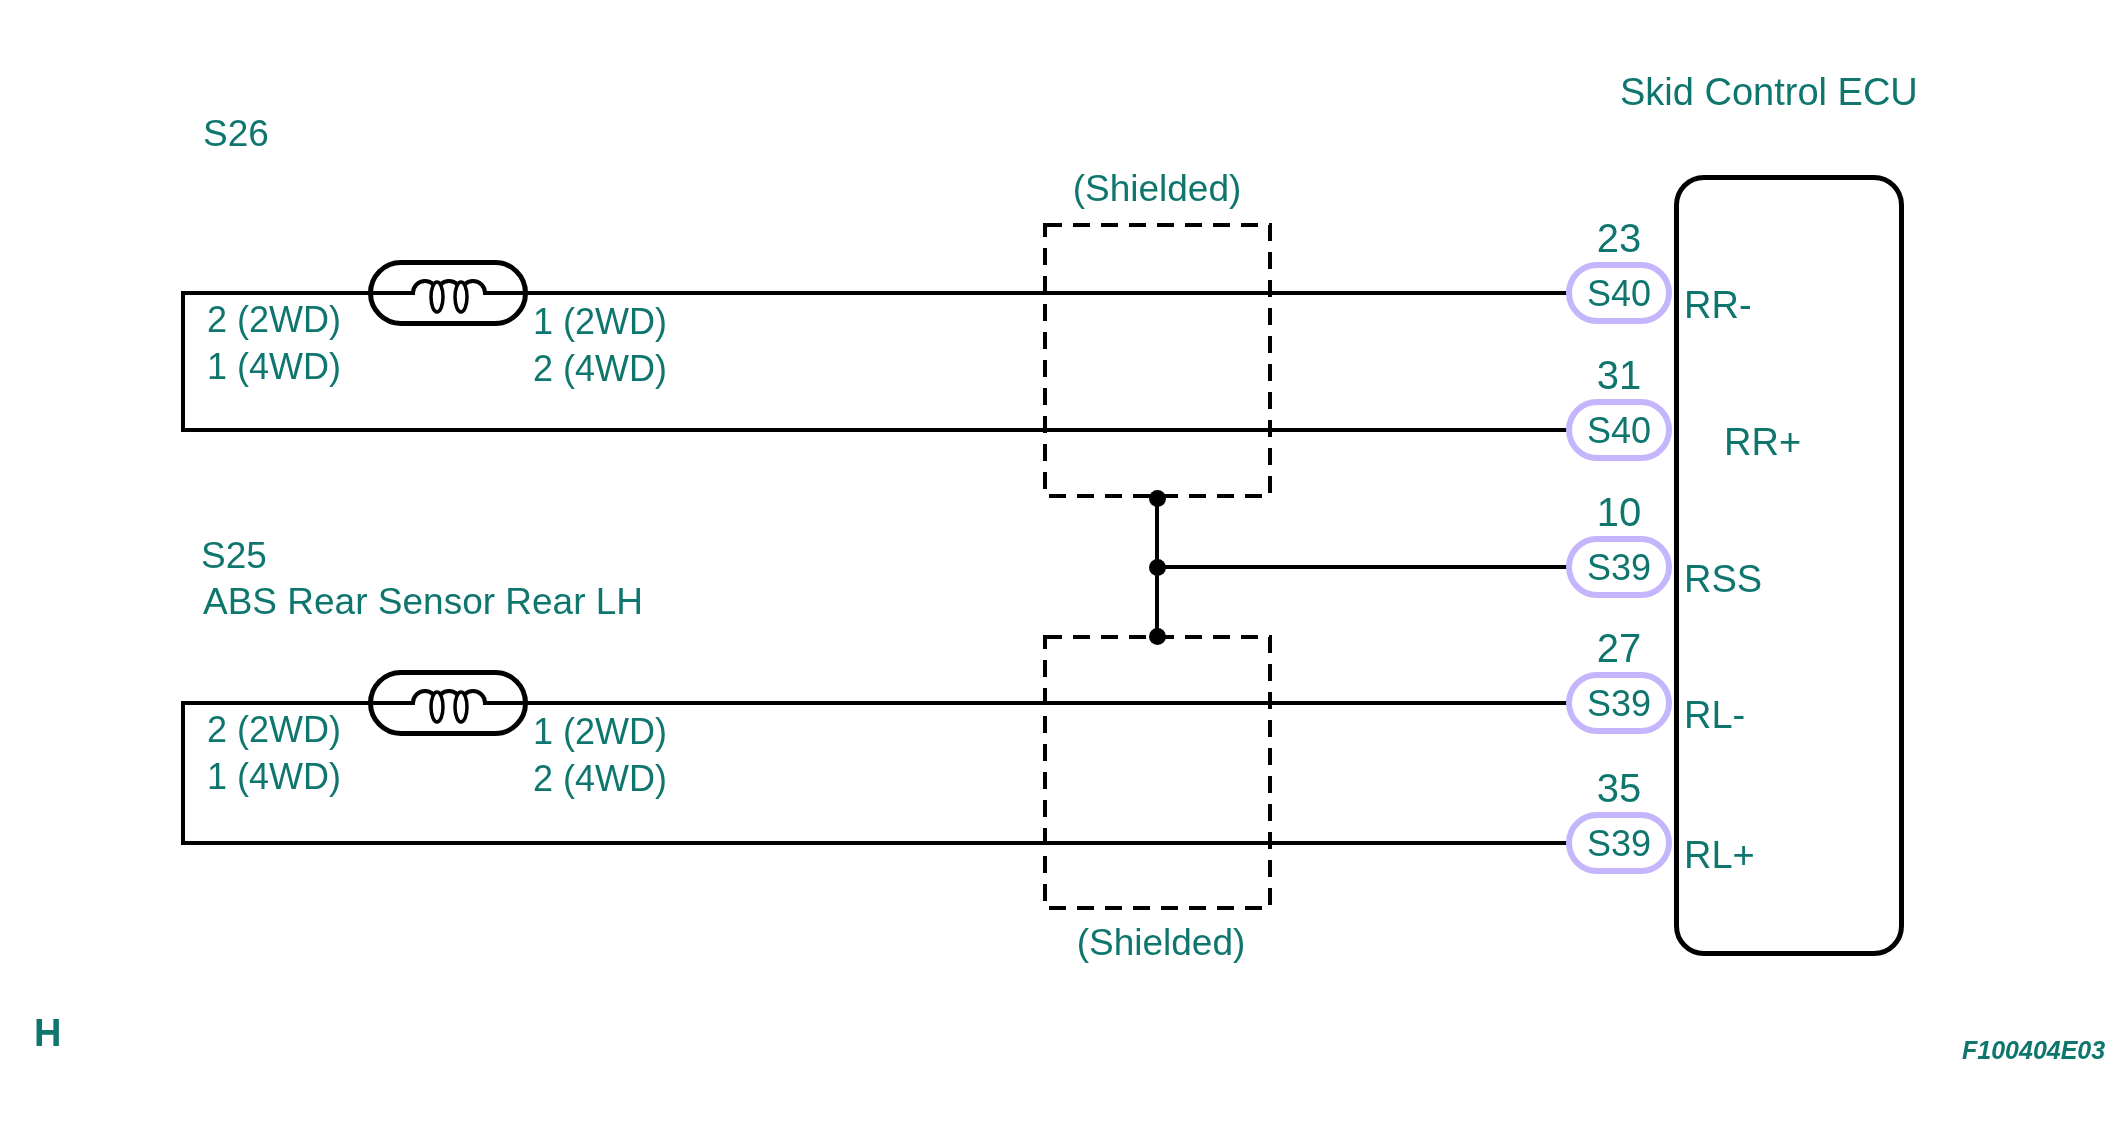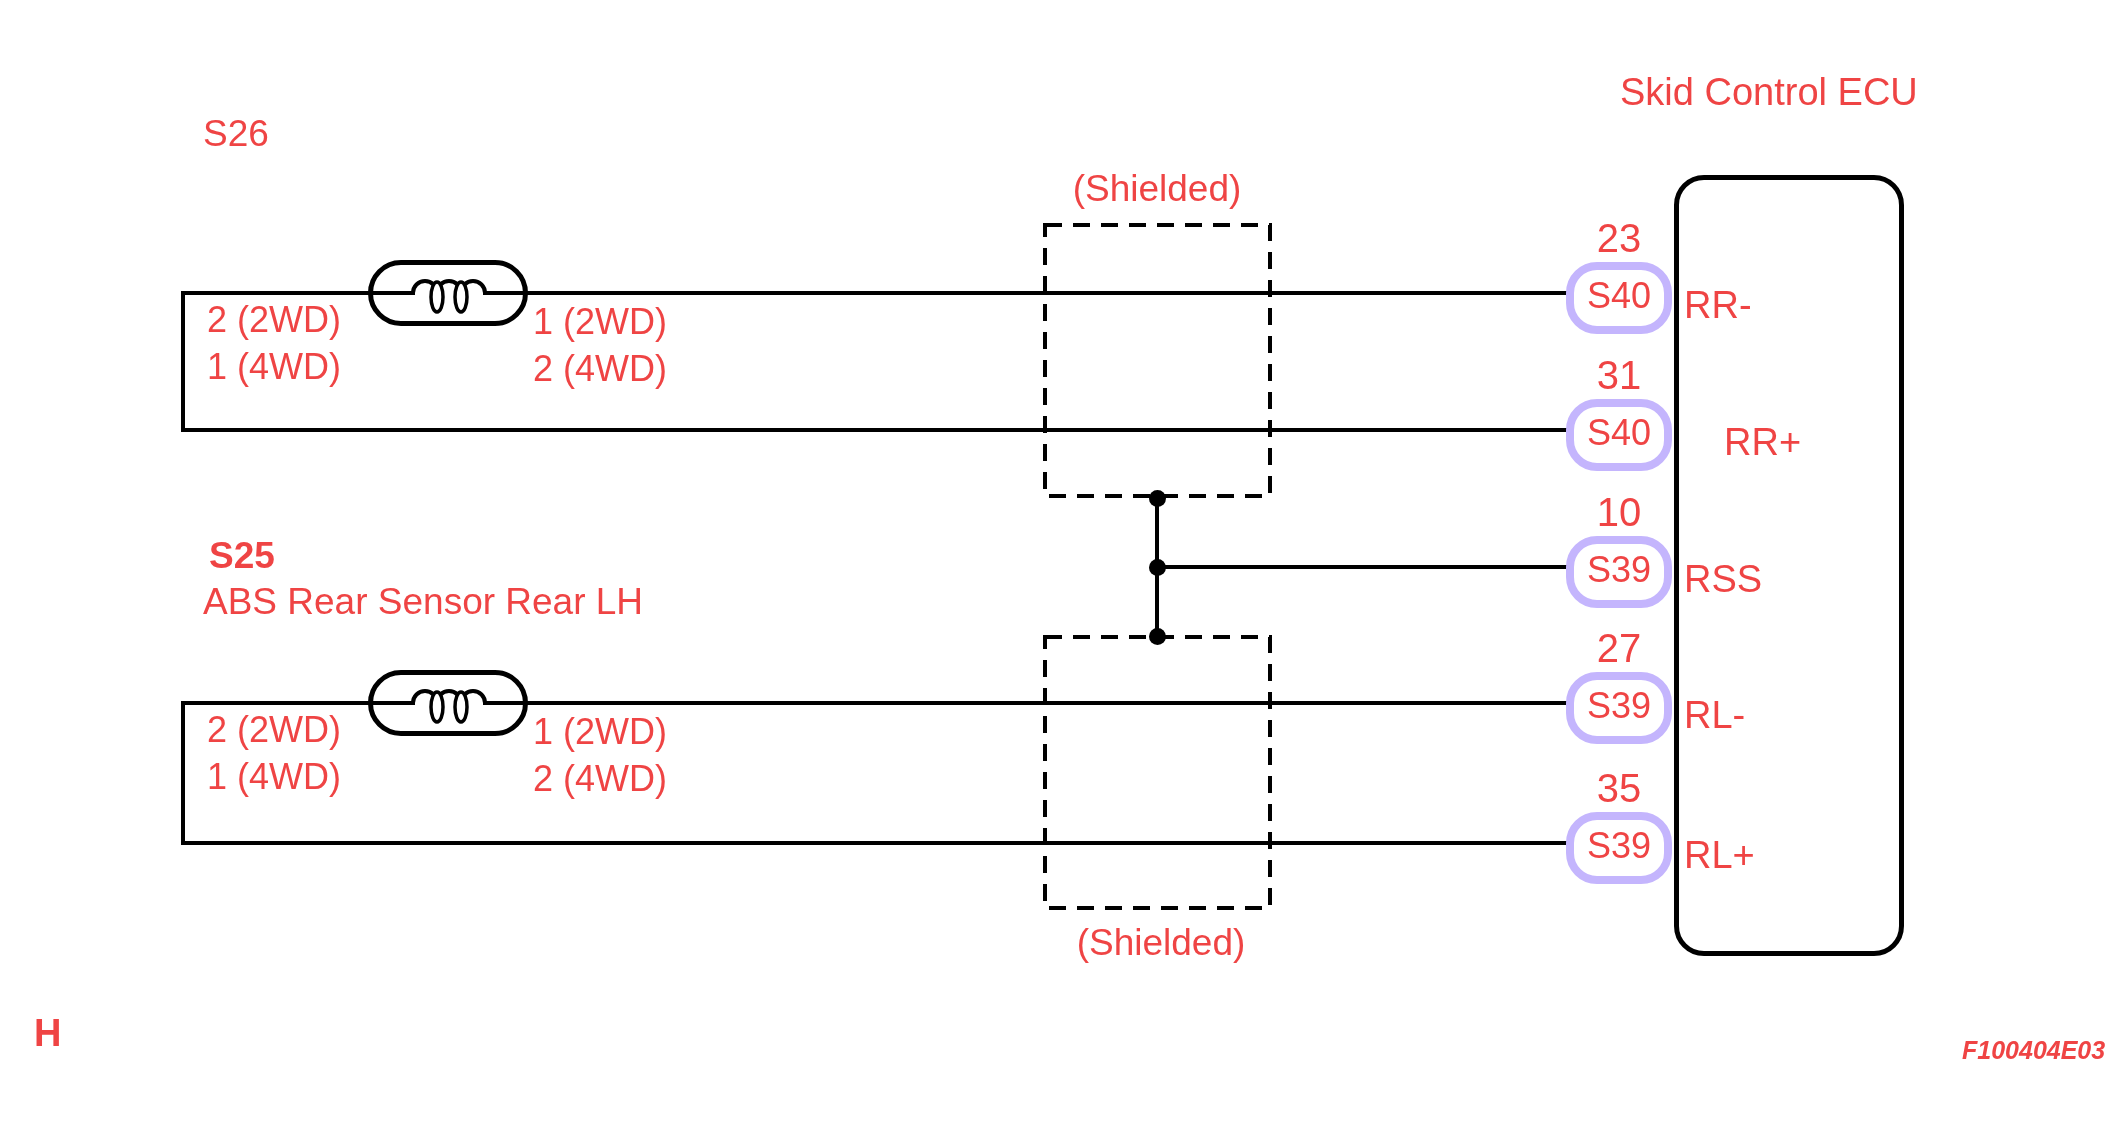--- a/index.html
+++ b/index.html
@@ -1,32 +1,32 @@
 <!DOCTYPE html>
 <html><head>
 <meta charset="utf-8">
 <style>
   html,body{margin:0;padding:0;background:#fff;}
   #stage{
     position:relative;width:2124px;height:1131px;background:#ffffff;
-    font-family:"Liberation Sans", sans-serif;color:#ef4444;overflow:hidden;
+    font-family:"Liberation Sans", sans-serif;color:#0f766e;overflow:hidden;
   }
   .abs{position:absolute;}
   .wire-h{position:absolute;height:4px;background:#000;}
   .wire-v{position:absolute;width:4px;background:#000;}
   .lbl{position:absolute;line-height:1.18;white-space:nowrap;}
   .f37{font-size:37px;}
   .f36{font-size:36px;}
   .stadium{
     position:absolute;width:160px;height:66px;box-sizing:border-box;
     border:5px solid #000;border-radius:33px;background:#fff;
   }
   .oval{
-    position:absolute;width:106px;height:72px;box-sizing:border-box;
-    border:8px solid #c4b5fd;border-radius:31px;background:#fff;
+    position:absolute;width:106px;height:62px;box-sizing:border-box;
+    border:6px solid #c4b5fd;border-radius:31px;background:#fff;
     text-align:center;line-height:52px;font-size:36px;
   }
   .pin-num{
     position:absolute;width:106px;text-align:center;
     font-size:40px;line-height:1;
   }
   .port-lbl{position:absolute;font-size:38px;line-height:1;white-space:nowrap;margin-top:12px;}
   .ecu-box{
     position:absolute;left:1674px;top:175px;width:230px;height:781px;
     box-sizing:border-box;border:5px solid #000;border-radius:30px;background:transparent;
@@ -102,21 +102,21 @@
 
   <div class="shield-lbl" style="left:1027px;top:170px;">(Shielded)</div>
   <div class="shield-lbl" style="left:1031px;top:924px;">(Shielded)</div>
 
   <div class="lbl f37" style="left:203px;top:112px;">S26</div>
   <div class="lbl f36" style="left:207px;top:299px;">2 (2WD)</div>
   <div class="lbl f36" style="left:207px;top:346px;">1 (4WD)</div>
   <div class="lbl f36" style="left:533px;top:301px;">1 (2WD)</div>
   <div class="lbl f36" style="left:533px;top:348px;">2 (4WD)</div>
 
-  <div class="lbl f37" style="left:209px;top:534px;font-weight:bold;">S25</div>
+  <div class="lbl f37" style="left:201px;top:534px;">S25</div>
   <div class="lbl f37" style="left:203px;top:580px;">ABS Rear Sensor Rear LH</div>
   <div class="lbl f36" style="left:207px;top:709px;">2 (2WD)</div>
   <div class="lbl f36" style="left:207px;top:756px;">1 (4WD)</div>
   <div class="lbl f36" style="left:533px;top:711px;">1 (2WD)</div>
   <div class="lbl f36" style="left:533px;top:758px;">2 (4WD)</div>
 
   <div class="pageletter" style="left:34px;top:1014px;">H</div>
   <div class="figcode" style="left:1962px;top:1038px;">F100404E03</div>
 
 </div>

